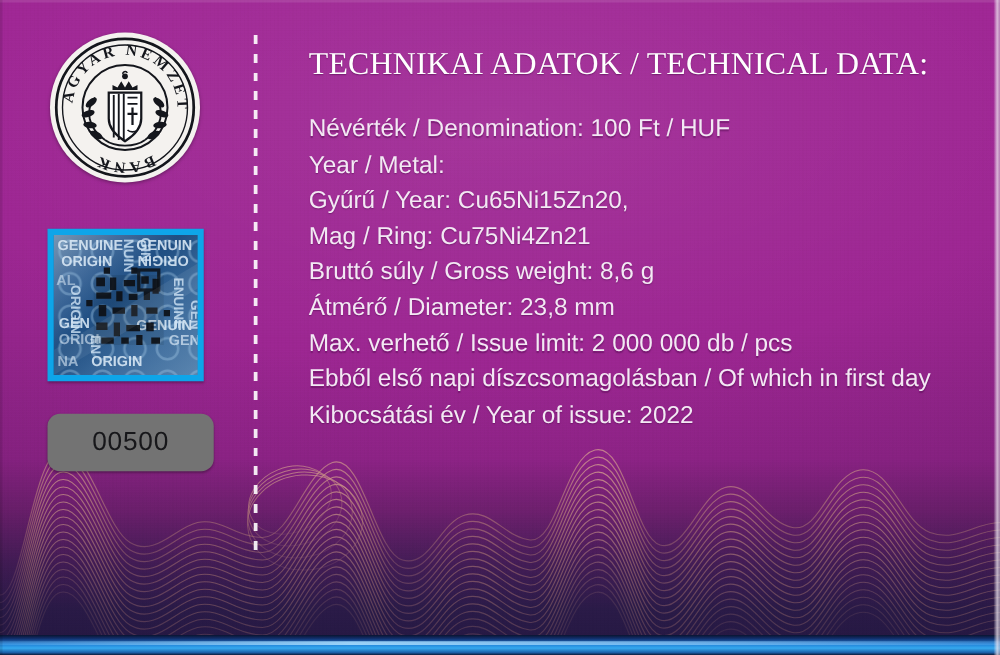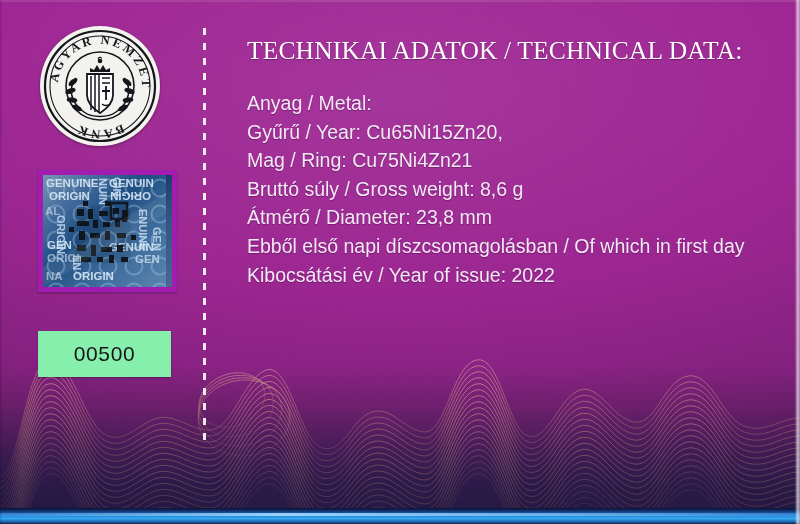--- a/index.html
+++ b/index.html
@@ -75,38 +75,39 @@
   
   .seal{
     position:absolute;left:40px;top:26px;width:120px;height:120px;
     border-radius:50%;background:#f4f2ef;
     box-shadow:0 1px 3px rgba(0,0,0,.35);
     overflow:hidden;
   }
   .seal svg{display:block;}
 
   .holo{
-    position:absolute;left:38px;top:170px;width:139px;height:122px;
-    background:#a21caf;
+    position:absolute;left:38px;top:183px;width:125px;height:122px;
+    background:#0ea5e9;
     padding:5px;
     box-shadow:0 1px 2px rgba(0,0,0,.30);
   }
   .holo-inner{
     position:relative;width:100%;height:100%;
     background:
       linear-gradient(135deg,#5d6f86 0%,#2f4a78 22%,#16335e 45%,#31527f 68%,#4a6a92 100%);
     overflow:hidden;
   }
   .holo-inner svg{position:absolute;inset:0;}
 
   .serial{
     position:absolute;left:38px;top:331px;width:133px;height:46px;
-    background:#86efac;
+    background:#737373;
     display:flex;align-items:center;justify-content:center;
     box-shadow:0 1px 2px rgba(0,0,0,.30);
+    border-radius:10px;
   }
   .serial span{
     color:#17171a;font-size:21px;letter-spacing:.6px;
     font-family:"Liberation Sans", sans-serif;
   }
 
   
   .content{position:absolute;left:247px;top:36px;width:535px;}
   .title{
     font-family:"Liberation Serif", serif;
@@ -330,25 +331,27 @@
     </div>
   </div>
 
   <div class="serial">
     <span>00500</span>
   </div>
 
   <div class="content">
     <div class="title">TECHNIKAI ADATOK / TECHNICAL DATA:</div>
     <div class="specs">
-      <div class="spec-line">Anyag / Metal:</div>
+      <div class="spec-line">Névérték / Denomination: 100 Ft / HUF</div>
+      <div class="spec-line">Year / Metal:</div>
       <div class="spec-line">Gyűrű / Year: Cu65Ni15Zn20,</div>
       <div class="spec-line">Mag / Ring: Cu75Ni4Zn21</div>
       <div class="spec-line">Bruttó súly / Gross weight: 8,6 g</div>
       <div class="spec-line">Átmérő / Diameter: 23,8 mm</div>
+      <div class="spec-line">Max. verhető / Issue limit: 2 000 000 db / pcs</div>
       <div class="spec-line">Ebből első napi díszcsomagolásban / Of which in first day</div>
       <div class="spec-line">Kibocsátási év / Year of issue: 2022</div>
     </div>
   </div>
 
 
   <div class="edge edge-top"></div>
   <div class="edge edge-left"></div>
   <div class="edge edge-right"></div>
 

